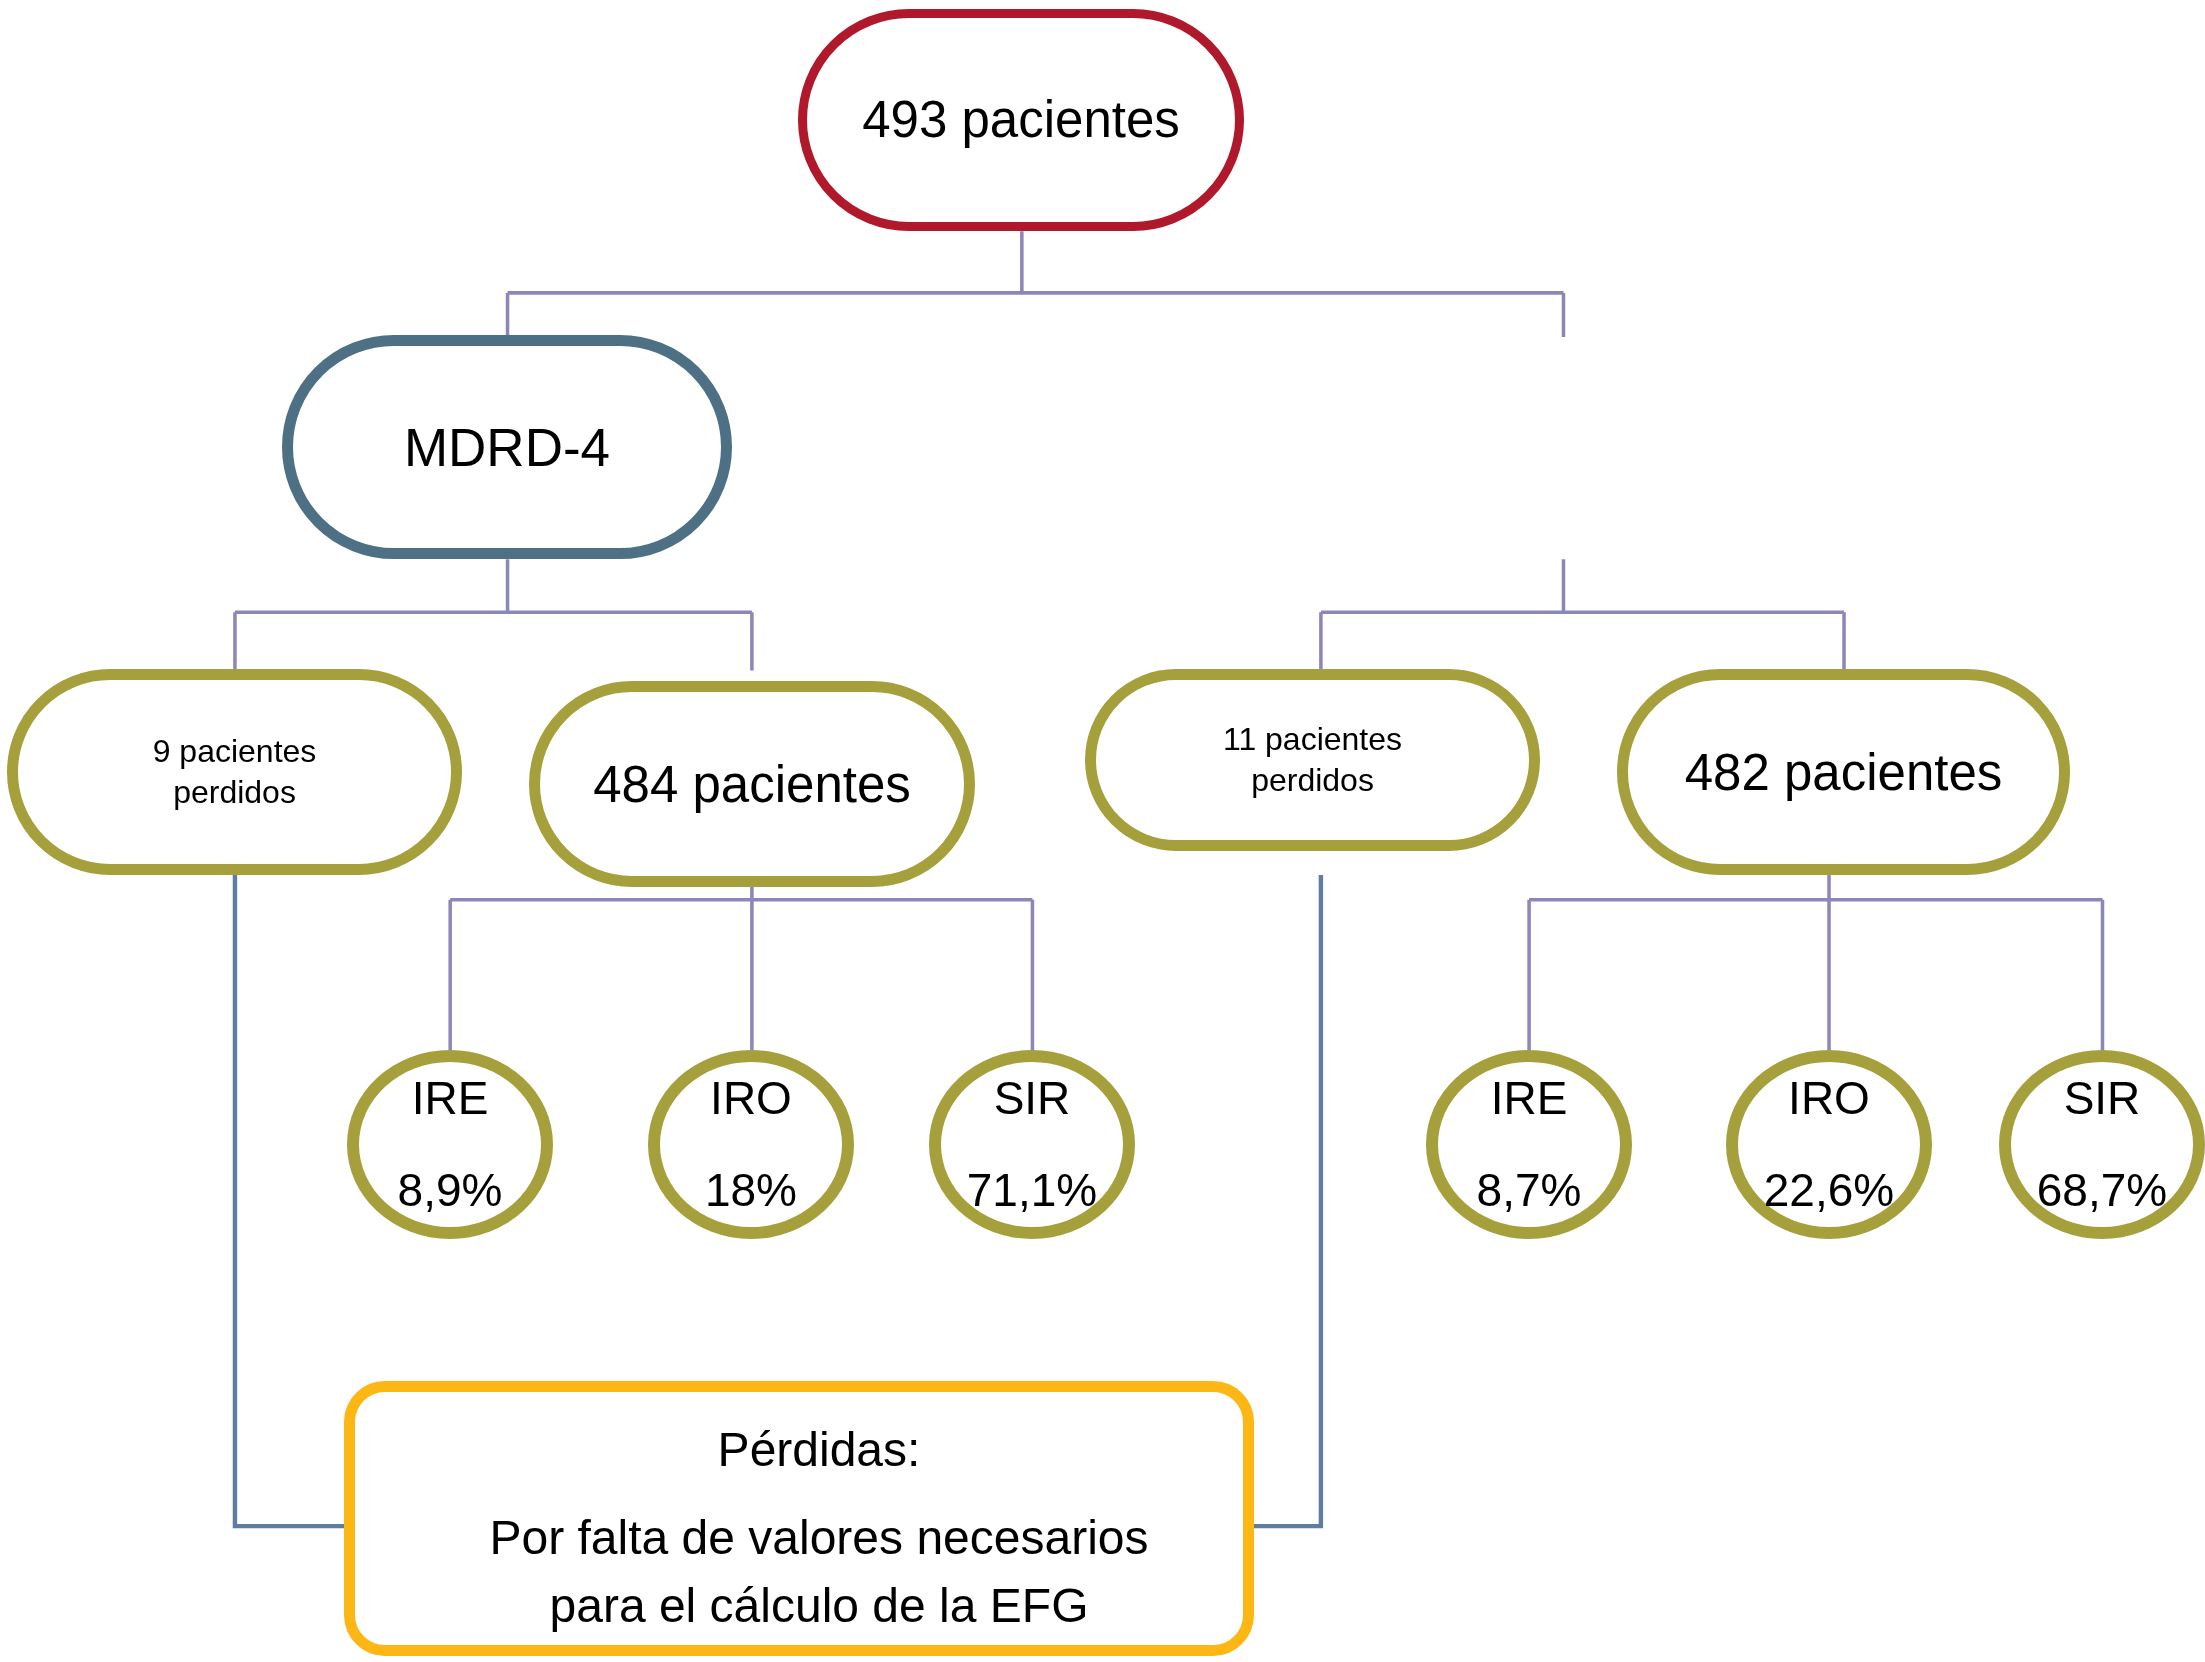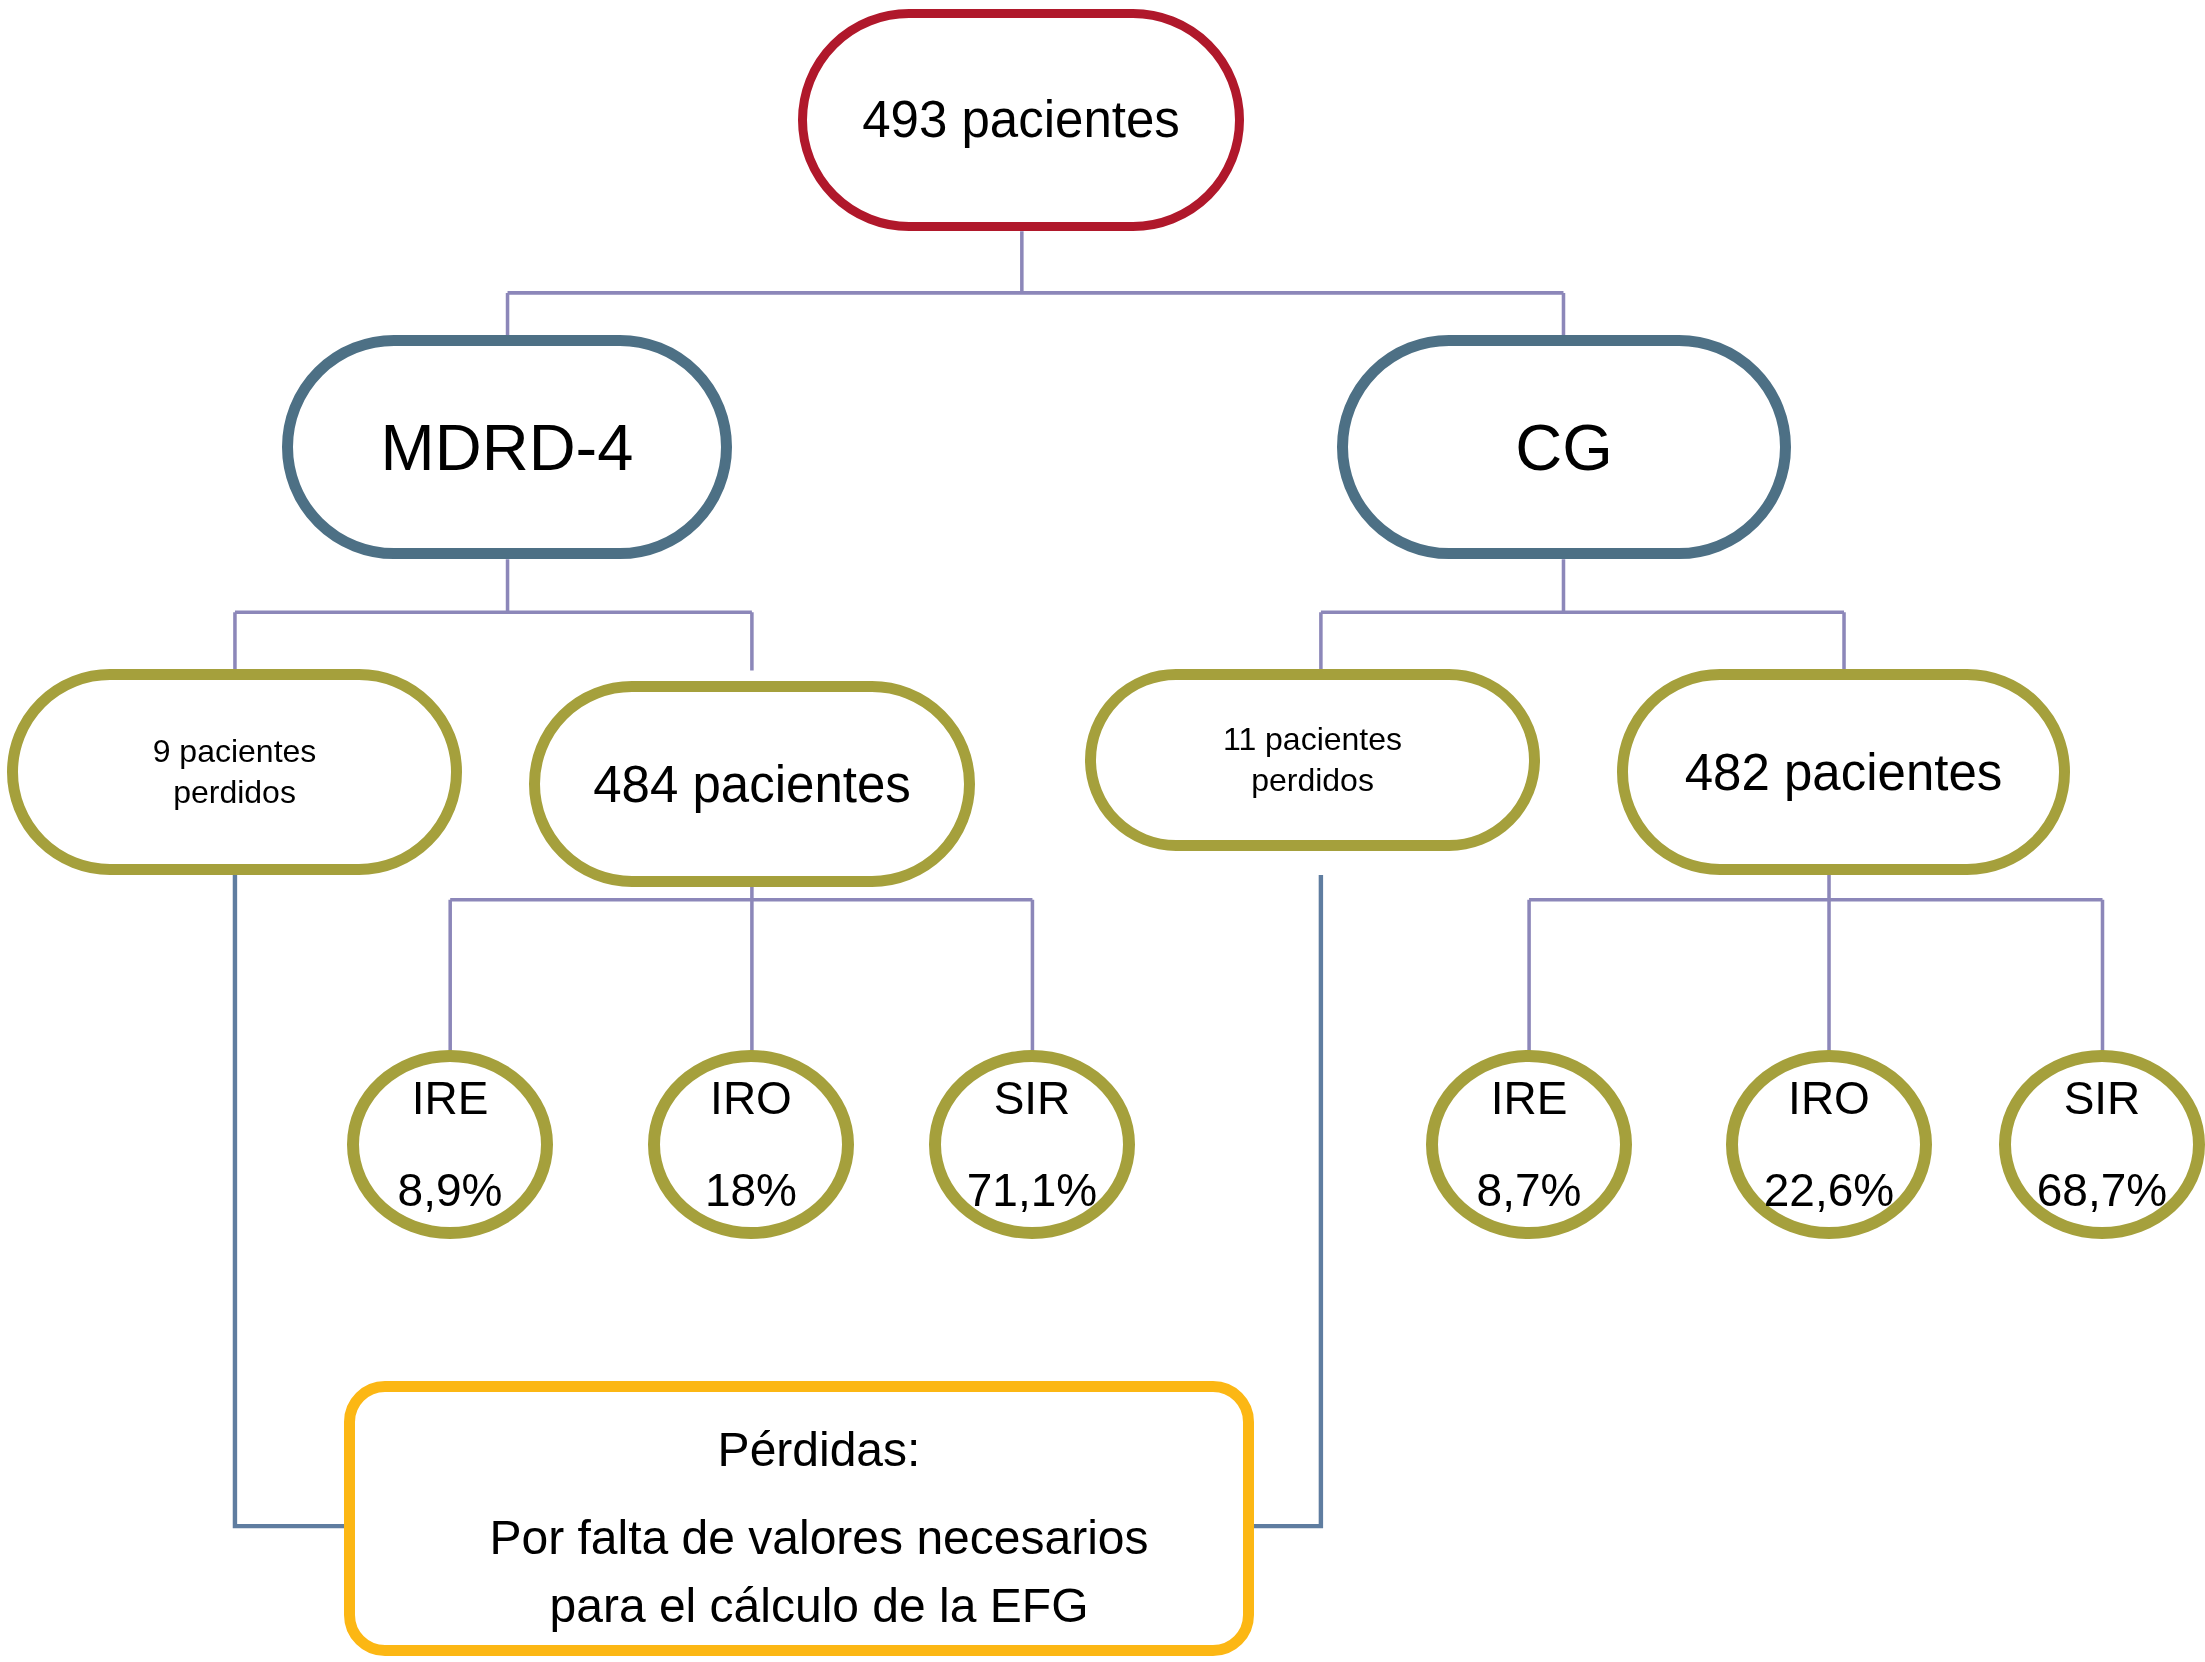--- a/index.html
+++ b/index.html
@@ -49,21 +49,21 @@
   }
   .pill-root {
     left: 798px; top: 8.8px; width: 446px; height: 222px;
     border: 9.7px solid var(--root-border, #B0182B);
     border-radius: 111px;
     font-size: 51px;
   }
   .pill-method {
     border: 11.5px solid var(--method-border, #4D7085);
     border-radius: 112px;
-    font-size: 65px;
+    font-size: 53px;
   }
   .pill-mdrd { left: 282px; top: 335px; width: 450px; height: 224px; }
   .pill-cg   { left: 1337px; top: 335px; width: 454px; height: 224px; }
   .pill-olive {
     border: 11.5px solid var(--group-border, #A5A03C);
     border-radius: 103px;
     font-size: 51px;
   }
   .pill-lost { font-size: 32px; line-height: 1.28; }
   .lost-mdrd { left: 7px;    top: 669px; width: 455px; height: 206px; }
@@ -118,23 +118,20 @@
   </svg>
 
   <div class="node pill-root">
     <span>493 pacientes</span>
   </div>
 
   <div class="node pill-method pill-mdrd">
     <span>MDRD-4</span>
   </div>
 
-  <div class="node pill-method pill-cg">
-    <span>CG</span>
-  </div>
 
   <div class="node pill-olive pill-lost lost-mdrd">
     <span>9 pacientes</span>
     <span>perdidos</span>
   </div>
 
   <div class="node pill-olive inc-mdrd">
     <span>484 pacientes</span>
   </div>
 

